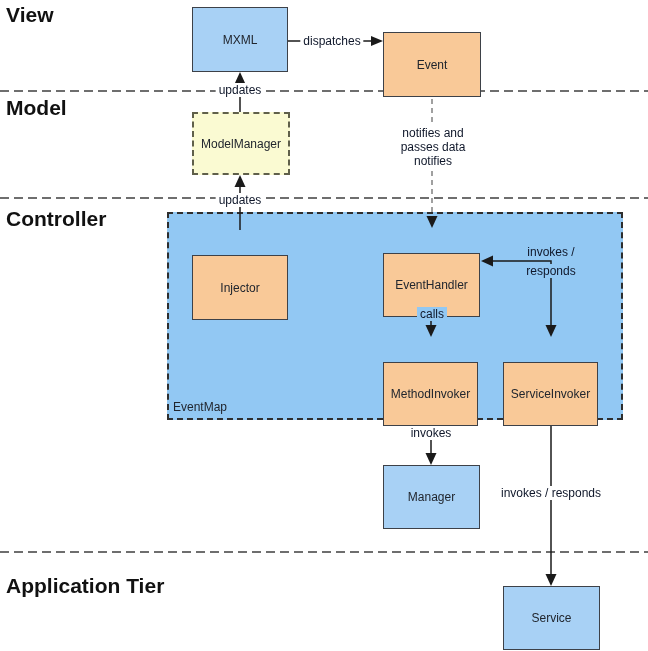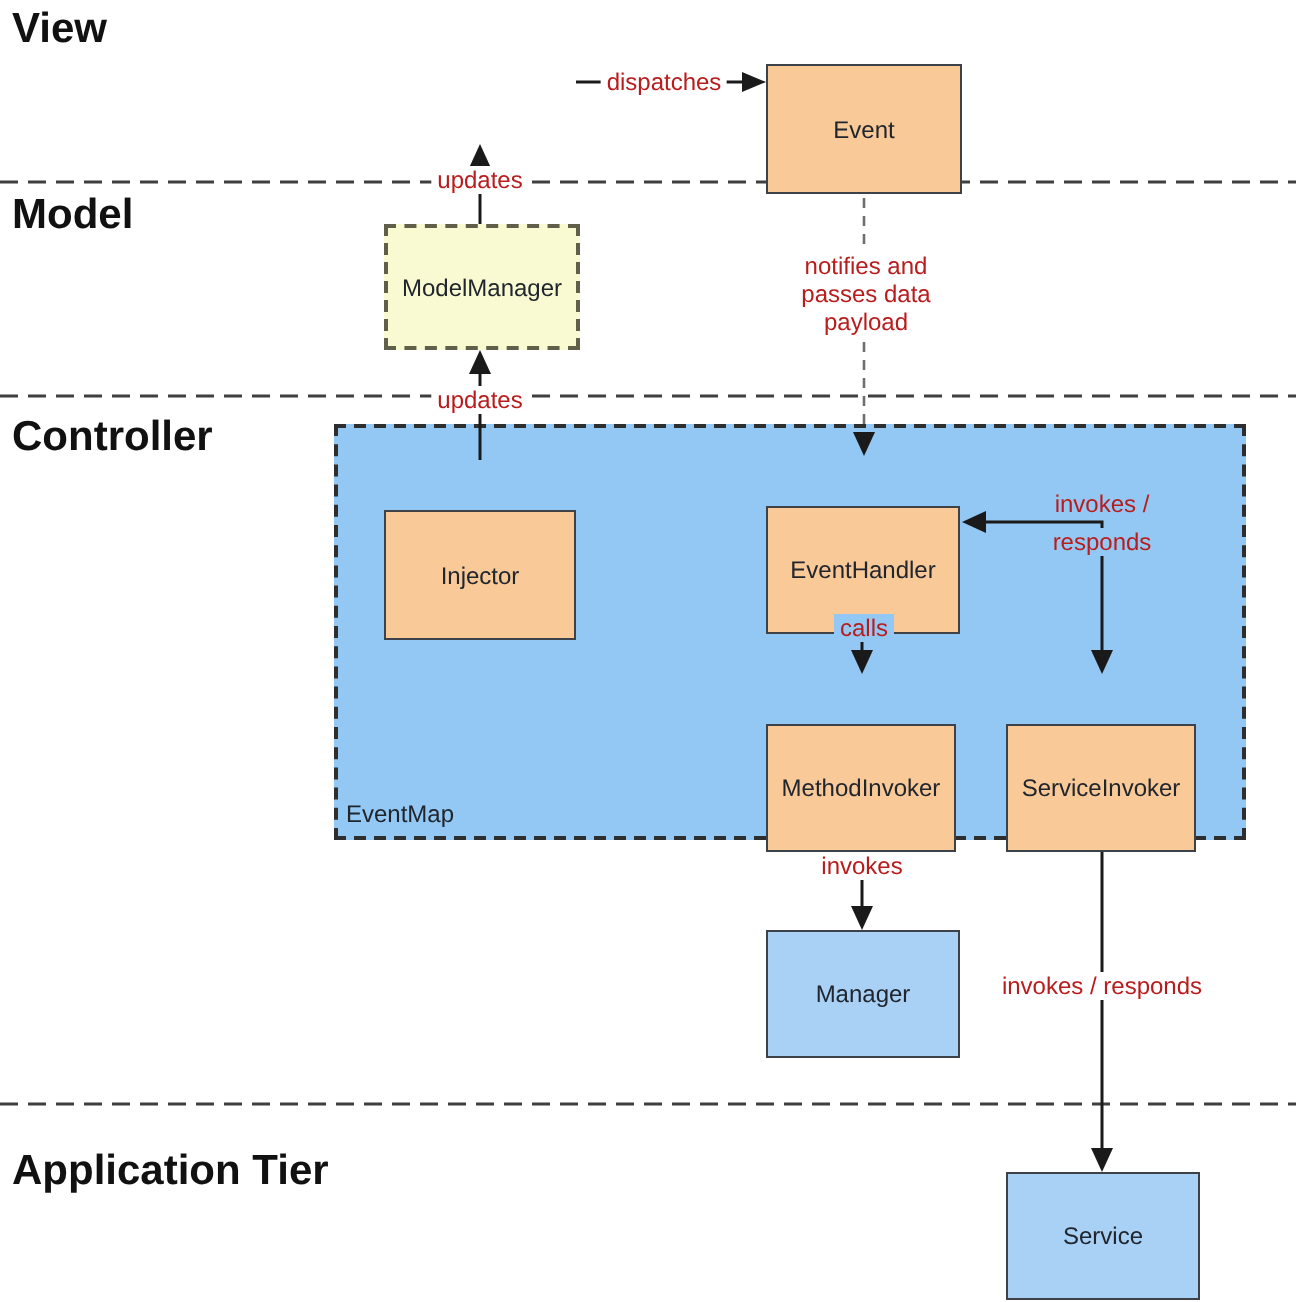--- a/index.html
+++ b/index.html
@@ -22,21 +22,21 @@
   }
   .node{
     position:absolute;box-sizing:border-box;display:flex;align-items:center;justify-content:center;
     font-size:12px;color:var(--text-color);z-index:3;text-align:center;
     border:1px solid var(--node-border);
   }
   .node.blue{background:var(--blue-node-fill);}
   .node.orange{background:var(--orange-node-fill);margin-top:25px;}
   .node.yellow{background:var(--yellow-node-fill);border:2px dashed var(--yellow-node-border);}
   .edge-label{
-    position:absolute;transform:translate(-50%,-50%);font-size:12px;color:#b91c1c;
+    position:absolute;transform:translate(-50%,-50%);font-size:12px;color:#0f172a;
     white-space:nowrap;z-index:4;line-height:14px;text-align:center;
   }
   .edge-label.on-white{background:#fff;padding:0 3px;}
   .edge-label.on-blue{background:var(--eventmap-fill);padding:0 3px;}
 </style>
 </head>
 <body>
 
 <div id="canvas">
 
@@ -91,37 +91,38 @@
       <polygon points="431,465 425.5,453 436.5,453" fill="#1a1a1a" stroke="none"></polygon>
     </g>
 
     <g stroke="#1a1a1a" stroke-width="1.5">
       <line x1="551" y1="410" x2="551" y2="578"></line>
       <polygon points="551,401 545.5,413 556.5,413" fill="#1a1a1a" stroke="none"></polygon>
       <polygon points="551,586 545.5,574 556.5,574" fill="#1a1a1a" stroke="none"></polygon>
     </g>
   </svg>
 
+  <div class="node blue" style="left:192px;top:7px;width:96px;height:65px;">MXML</div>
   <div class="node orange" style="left:383px;top:7px;width:98px;height:65px;">Event</div>
   <div class="node yellow" style="left:192px;top:112px;width:98px;height:63px;">ModelManager</div>
   <div class="node orange" style="left:192px;top:230px;width:96px;height:65px;">Injector</div>
   <div class="node orange" style="left:383px;top:228px;width:97px;height:64px;">EventHandler</div>
   <div class="node orange" style="left:383px;top:337px;width:95px;height:64px;">MethodInvoker</div>
   <div class="node orange" style="left:503px;top:337px;width:95px;height:64px;">ServiceInvoker</div>
   <div class="node blue" style="left:503px;top:586px;width:97px;height:64px;">Service</div>
   <div class="node blue" style="left:383px;top:465px;width:97px;height:64px;">Manager</div>
 
   <div class="edge-label on-white" style="left:332px;top:41px;">dispatches</div>
   <div class="edge-label on-white" style="left:240px;top:90px;">updates</div>
   <div class="edge-label on-white" style="left:240px;top:200px;">updates</div>
 
   <div class="edge-label on-white" style="left:433px;top:147px;">
     <div>notifies and</div>
     <div>passes data</div>
-    <div>payload</div>
+    <div>notifies</div>
   </div>
 
   <div class="edge-label on-blue" style="left:551px;top:252px;">invokes /</div>
   <div class="edge-label on-blue" style="left:551px;top:271px;">responds</div>
 
   <div class="edge-label on-blue" style="left:432px;top:314px;">calls</div>
   <div class="edge-label on-white" style="left:431px;top:433px;">invokes</div>
   <div class="edge-label on-white" style="left:551px;top:493px;">invokes / responds</div>
 
 </div>

